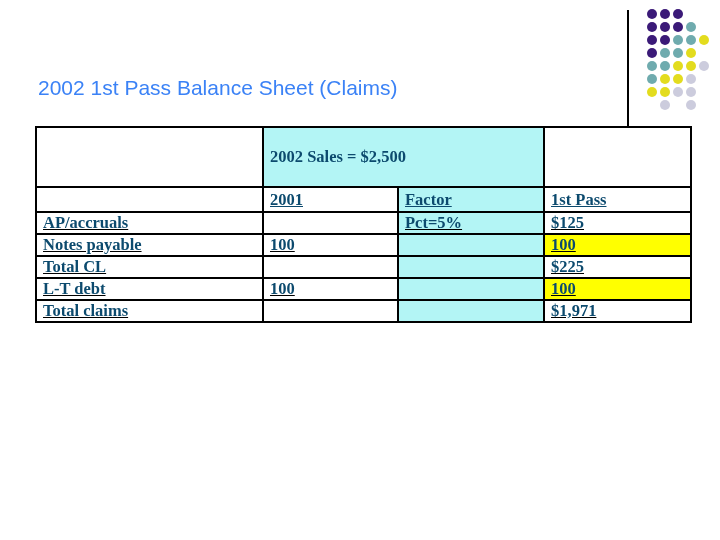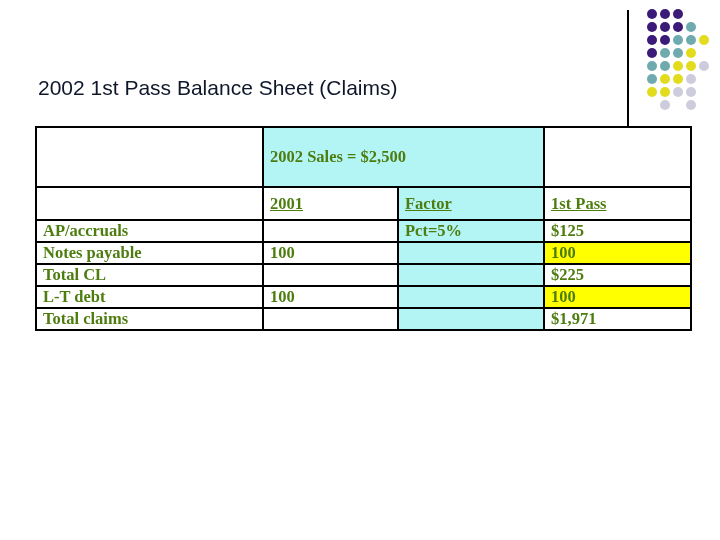--- a/index.html
+++ b/index.html
@@ -41,59 +41,59 @@
   }
 
   
   #slide-title {
     position: absolute;
     left: 38px;
     top: 76px;
     font-family: "Liberation Sans", sans-serif;
     font-size: 21px;
     font-weight: 400;
-    color: #0f172a;
+    color: #3b82f6;
     white-space: nowrap;
     letter-spacing: 0px;
   }
 
   
   #balance-table {
     position: absolute;
     left: 35px;
     top: 126px;
     width: 655px;
     border-collapse: collapse;
     table-layout: fixed;
     background: #ffffff;
   }
   #balance-table td {
     border: 2px solid #000000;
     font-family: "Liberation Serif", serif;
     font-size: 16.5px;
     font-weight: bold;
-    color: #4d7c0f;
+    color: #0c4a6e;
     padding: 0 0 0 6px;
     vertical-align: middle;
     overflow: hidden;
     white-space: nowrap;
   }
   .col1 { width: 227px; }
   .col2 { width: 135px; }
   .col3 { width: 146px; }
   .col4 { width: 147px; }
 
   .cyan   { background: #b3f5f5; }
   .yellow { background: #ffff00; }
   .white  { background: #ffffff; }
 
   .r-sales  { height: 60px; }
   .r-year   { height: 34px; }
-  .r-head   { height: 33px; }
-  .r-data   { height: 21px; }
+  .r-head   { height: 25px; }
+  .r-data   { height: 21px; text-decoration: underline; }
 
   .sales-cell { font-size: 16.5px; vertical-align: top; padding-top: 7px; }
   .underline  { text-decoration: underline; }
   .indent     { padding-left: 22px; border-radius: 10px; }
   .year-cell  { vertical-align: bottom; padding-bottom: 3px; }
 </style>
 </head>
 <body>
 
 <div id="dot-grid">

